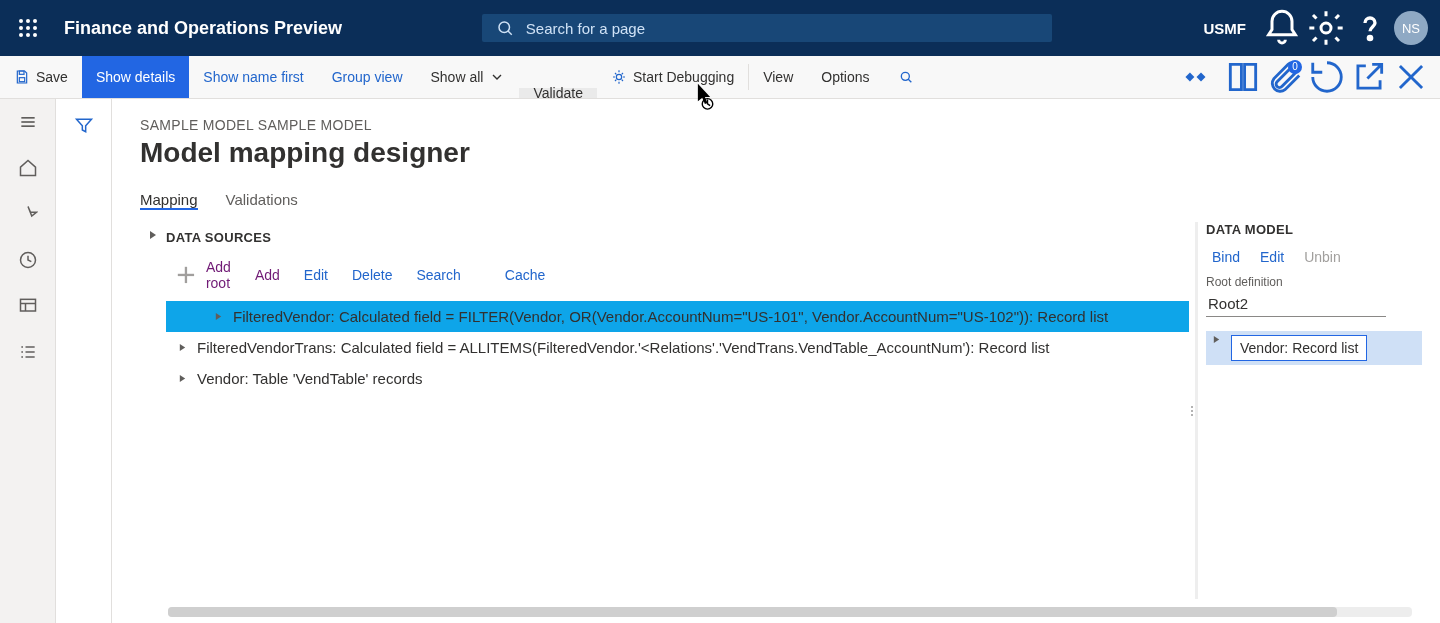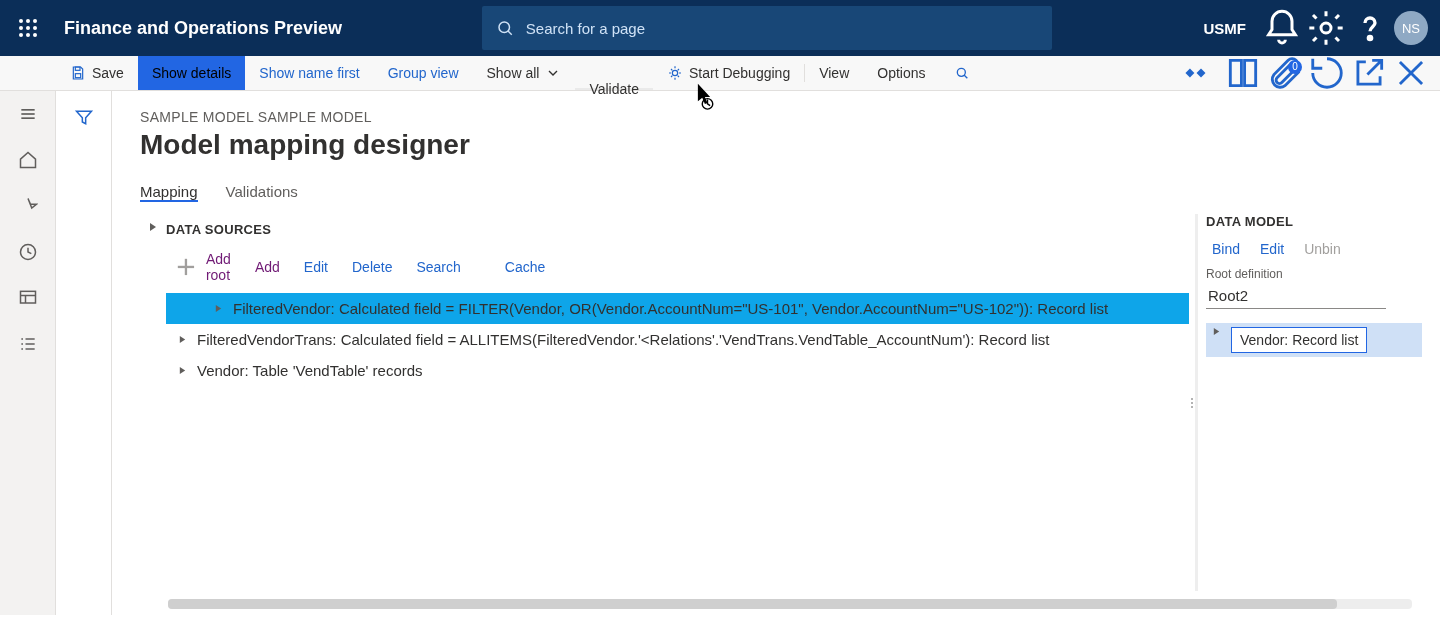--- a/index.html
+++ b/index.html
@@ -4,35 +4,35 @@
 <style>
   * { box-sizing: border-box; margin: 0; padding: 0; }
   html, body { width: 1440px; height: 623px; font-family: "Segoe UI", Arial, sans-serif; font-size: 14px; color: #323130; overflow: hidden; background: #fff; }
 
   
   .topbar { height: 56px; background: #0b2e58; display: flex; align-items: center; color: #fff; }
   .waffle { width: 56px; height: 56px; display: flex; align-items: center; justify-content: center; }
   .waffle svg { width: 20px; height: 20px; }
   .app-title { font-size: 18px; font-weight: 600; padding-left: 8px; }
   .topbar-center { flex: 1; display: flex; justify-content: center; }
-  .search-wrap { width: 570px; height: 44px; background: #184777; border-radius: 2px; display: flex; align-items: center; padding: 2px 14px; color: #cfe2f6; }
+  .search-wrap { width: 570px; height: 28px; background: #184777; border-radius: 2px; display: flex; align-items: center; padding: 2px 14px; color: #cfe2f6; }
   .search-wrap svg { width: 18px; height: 18px; margin-right: 12px; }
   .search-wrap input { flex:1; background: transparent; border: none; outline: none; color: #fff; font-size: 15px; }
   .search-wrap input::placeholder { color: #cfe2f6; }
   .topbar-right { display: flex; align-items: center; gap: 4px; padding-right: 12px; }
   .company { font-size: 15px; font-weight: 600; padding: 0 12px; }
   .top-icon { width: 40px; height: 40px; display: flex; align-items: center; justify-content: center; }
   .avatar { width: 34px; height: 34px; border-radius: 50%; background: #8fa9c4; display:flex; align-items:center; justify-content:center; font-size:13px; font-weight:400;text-align:right; }
 
   
-  .cmdbar { height: 35px; background: #f8f8f8; border-bottom: 1px solid #e1dfdd; display: flex; align-items: stretch; padding-left: 56px; position: relative; }
+  .cmdbar { height: 43px; background: #f8f8f8; border-bottom: 1px solid #e1dfdd; display: flex; align-items: stretch; position: relative; }
   .cmdbar .divider { width: 1px; background: #e1dfdd; margin: 8px 0; }
   .cmd-btn { display: flex; align-items: center; padding: 0 14px; gap: 6px; font-size: 14px; color: #323130; cursor: pointer; white-space: nowrap; }
   .cmd-btn.link { color: #2266cc; }
-  .cmd-btn.active { background: #2266e3; color: #000000; }
+  .cmd-btn.active { background: #2266e3; color: #ffffff; }
   .cmd-btn.hover { background: #eaeaea; margin-top: 32px; }
   .cmd-btn svg { width: 16px; height: 16px; }
   .cmdbar-spacer { flex: 1; }
   .cmdbar-right { display: flex; align-items: stretch; padding-right: 10px; gap: 4px; }
   .cmd-icon { display: flex; align-items: center; justify-content: center; width: 38px; color: #2266cc; }
   .badge-icon { position: relative; }
   .badge { position: absolute; top: 4px; right: 2px; background: #2266e3; color:#fff; border-radius: 8px; font-size: 10px; padding: 0 4px; line-height: 14px; min-width:14px; text-align:center;}
   .cursor { position: absolute; left: 690px; top: 82px; width: 28px; height: 28px; pointer-events:none; z-index:100;}
 
   

